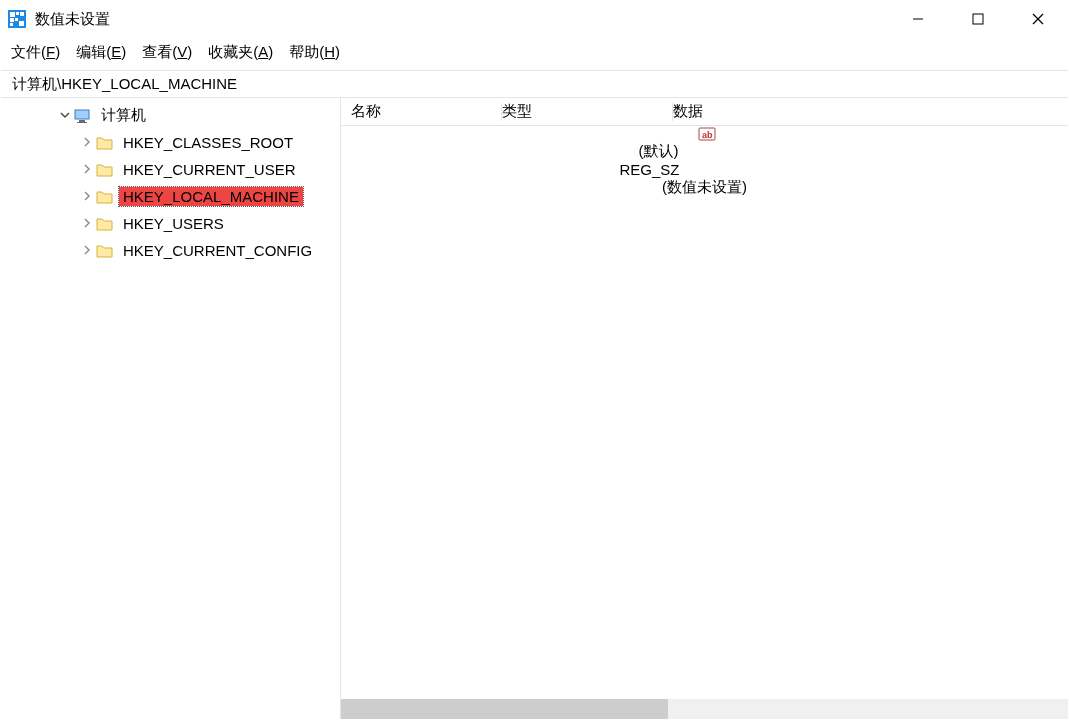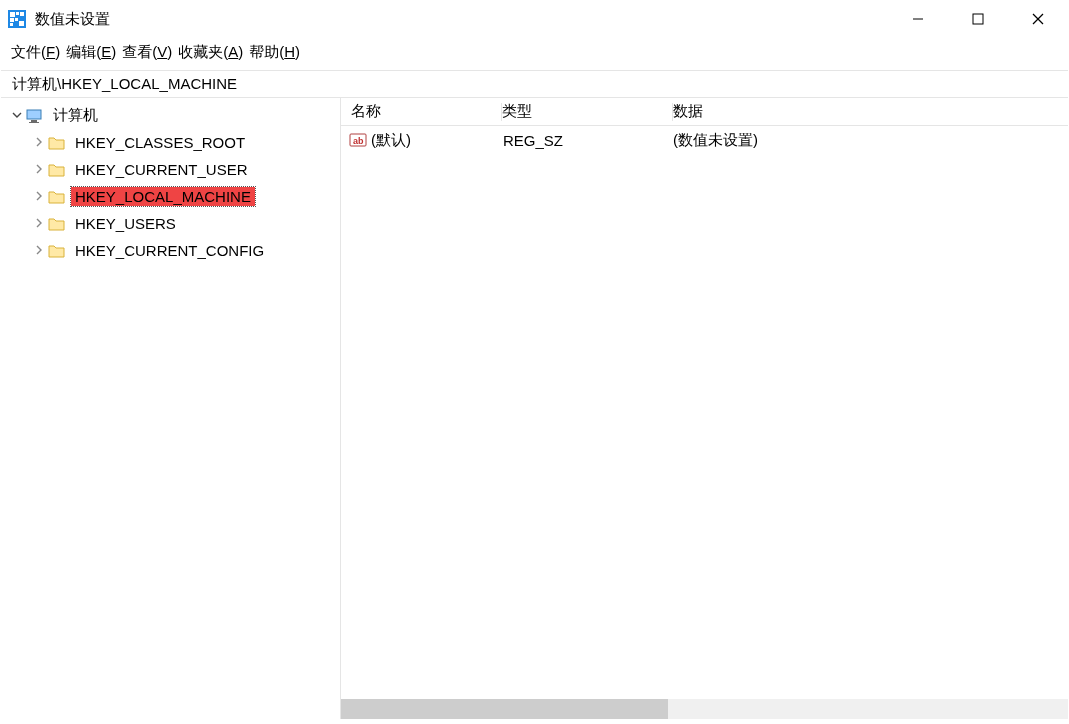--- a/index.html
+++ b/index.html
@@ -35,21 +35,21 @@
   .win-btn {
     width: 60px;
     display: flex;
     align-items: center;
     justify-content: center;
   }
   .win-btn svg { display: block; }
   
   .menubar {
     display: flex;
-    gap: 6px;
+    gap: 16px;
     padding: 6px 10px 8px 10px;
     font-size: 15px;
   }
   .menubar .menu-item u { text-decoration: underline; }
   
   .addressbar {
     border-top: 1px solid #e5e5e5;
     border-bottom: 1px solid #e5e5e5;
     padding: 4px 11px;
   }
@@ -64,20 +64,21 @@
   
   .main {
     display: flex;
     height: calc(724px - 36px - 36px - 31px);
   }
   .tree-pane {
     width: 340px;
     border-right: 1px solid #e5e5e5;
     padding-top: 4px;
     overflow: hidden;
+    padding-left: 48px;
   }
   .list-pane {
     flex: 1;
     display: flex;
     flex-direction: column;
     overflow: hidden;
   }
   
   .tree { list-style: none; }
   .tree-row {
@@ -116,20 +117,21 @@
     align-items: center;
   }
   .col-name { width: 160px; padding-left: 10px; }
   .col-type { width: 170px; }
   .col-data { flex: 1; }
   .list-body { flex: 1; overflow: auto; }
   .list-row {
     display: flex;
     align-items: center;
     height: 28px;
+    flex-direction: column;
   }
   .val-icon {
     width: 18px; height: 16px;
     margin-left: 8px; margin-right: 4px;
   }
   .scrollbar-h {
     height: 20px;
     background: #f0f0f0;
     display: flex;
   }

